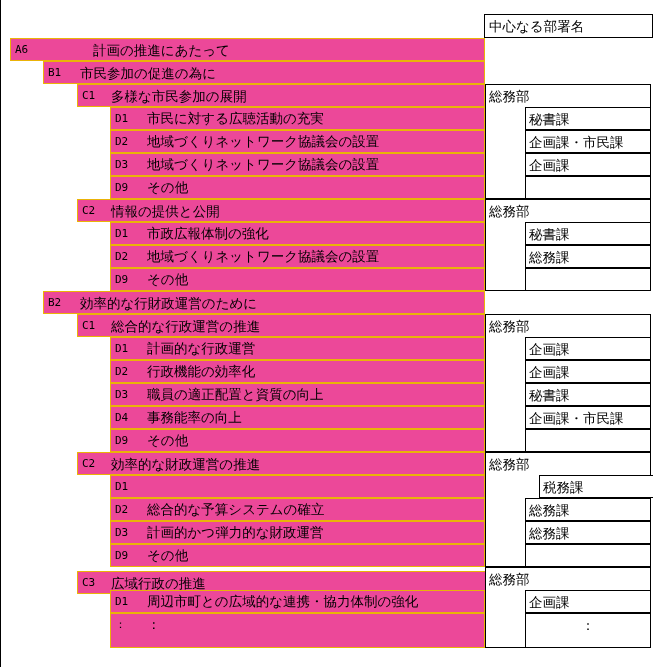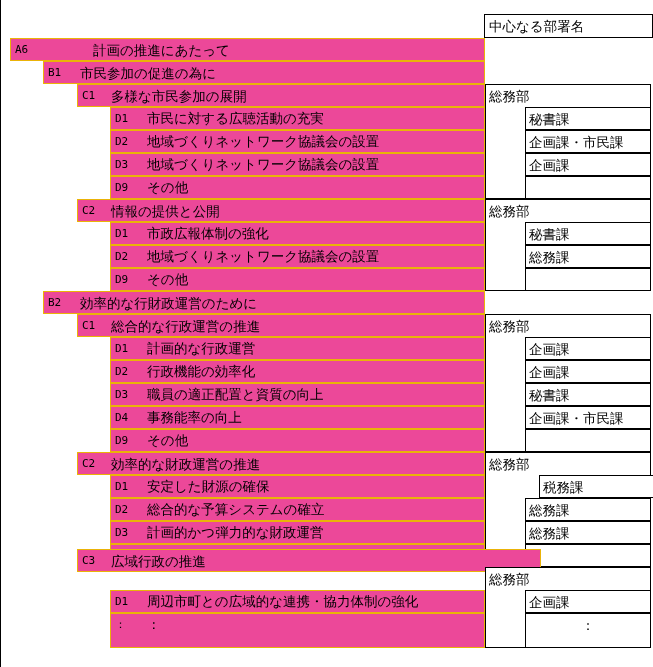--- a/index.html
+++ b/index.html
@@ -212,21 +212,20 @@
     </div>
     <div class="cell lvC" style="left: 77px; top: 452px; width: 408px; height: 23px;">
       <span class="code">C2</span>
       <span class="txt">効率的な財政運営の推進</span>
     </div>
     <div class="dept" style="left: 485px; top: 452px; width: 166px; height: 115px;">
       <span class="txt">総務部</span>
     </div>
     <div class="cell lvD" style="left: 110px; top: 475px; width: 375px; height: 23px;">
       <span class="code">D1</span>
-      <span class="txt">安定した財源の確保</span>
     </div>
     <div class="sect" style="left: 539px; top: 475px; width: 126px; height: 23px;">
       <span class="txt">税務課</span>
     </div>
     <div class="cell lvD" style="left: 110px; top: 498px; width: 375px; height: 23px;">
       <span class="code">D2</span>
       <span class="txt">総合的な予算システムの確立</span>
     </div>
     <div class="sect" style="left: 525px; top: 498px; width: 126px; height: 23px;">
       <span class="txt">総務課</span>
@@ -238,21 +237,21 @@
     <div class="sect" style="left: 525px; top: 521px; width: 126px; height: 23px;">
       <span class="txt">総務課</span>
     </div>
     <div class="cell lvD" style="left: 110px; top: 544px; width: 375px; height: 23px;">
       <span class="code">D9</span>
       <span class="txt">その他</span>
     </div>
     <div class="sect" style="left: 525px; top: 544px; width: 126px; height: 23px;">
       <span class="txt"></span>
     </div>
-    <div class="cell lvC" style="left: 77px; top: 549px; width: 464px; height: 23px;">
+    <div class="cell lvC" style="left: 77px; top: 571px; width: 464px; height: 23px;">
       <span class="code">C3</span>
       <span class="txt">広域行政の推進</span>
     </div>
     <div class="dept" style="left: 485px; top: 567px; width: 166px; height: 81px;">
       <span class="txt">総務部</span>
     </div>
     <div class="cell lvD" style="left: 110px; top: 590px; width: 375px; height: 23px;">
       <span class="code">D1</span>
       <span class="txt">周辺市町との広域的な連携・協力体制の強化</span>
     </div>

